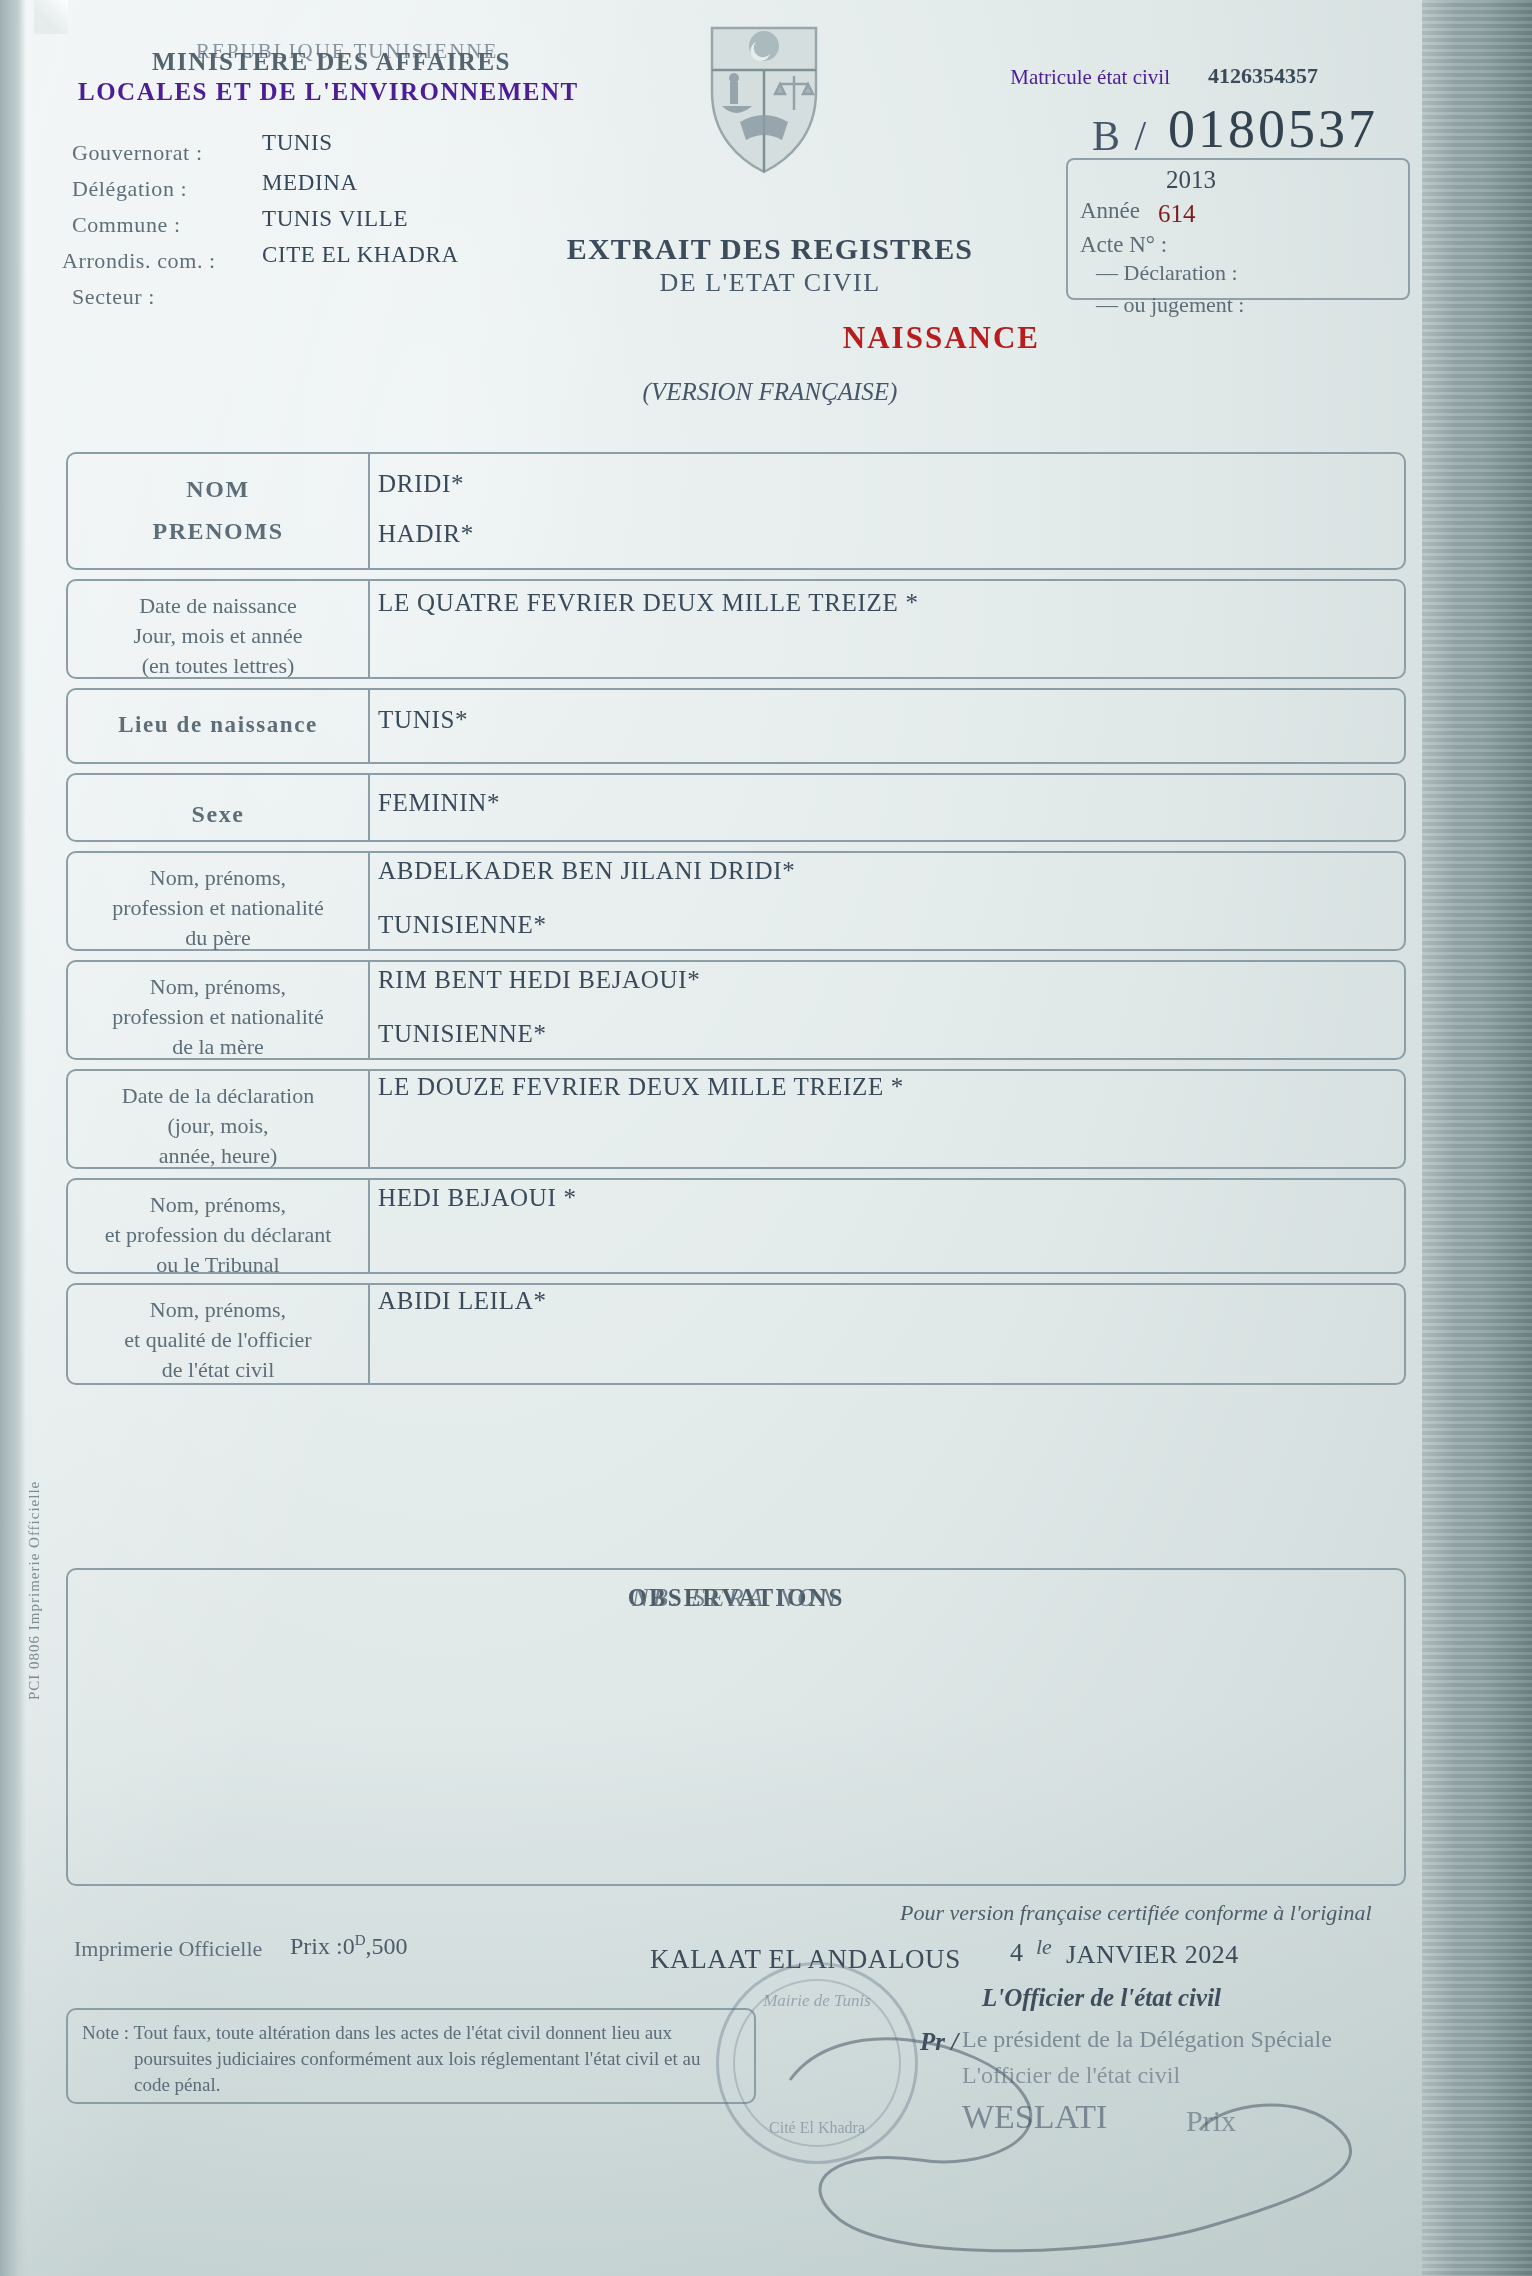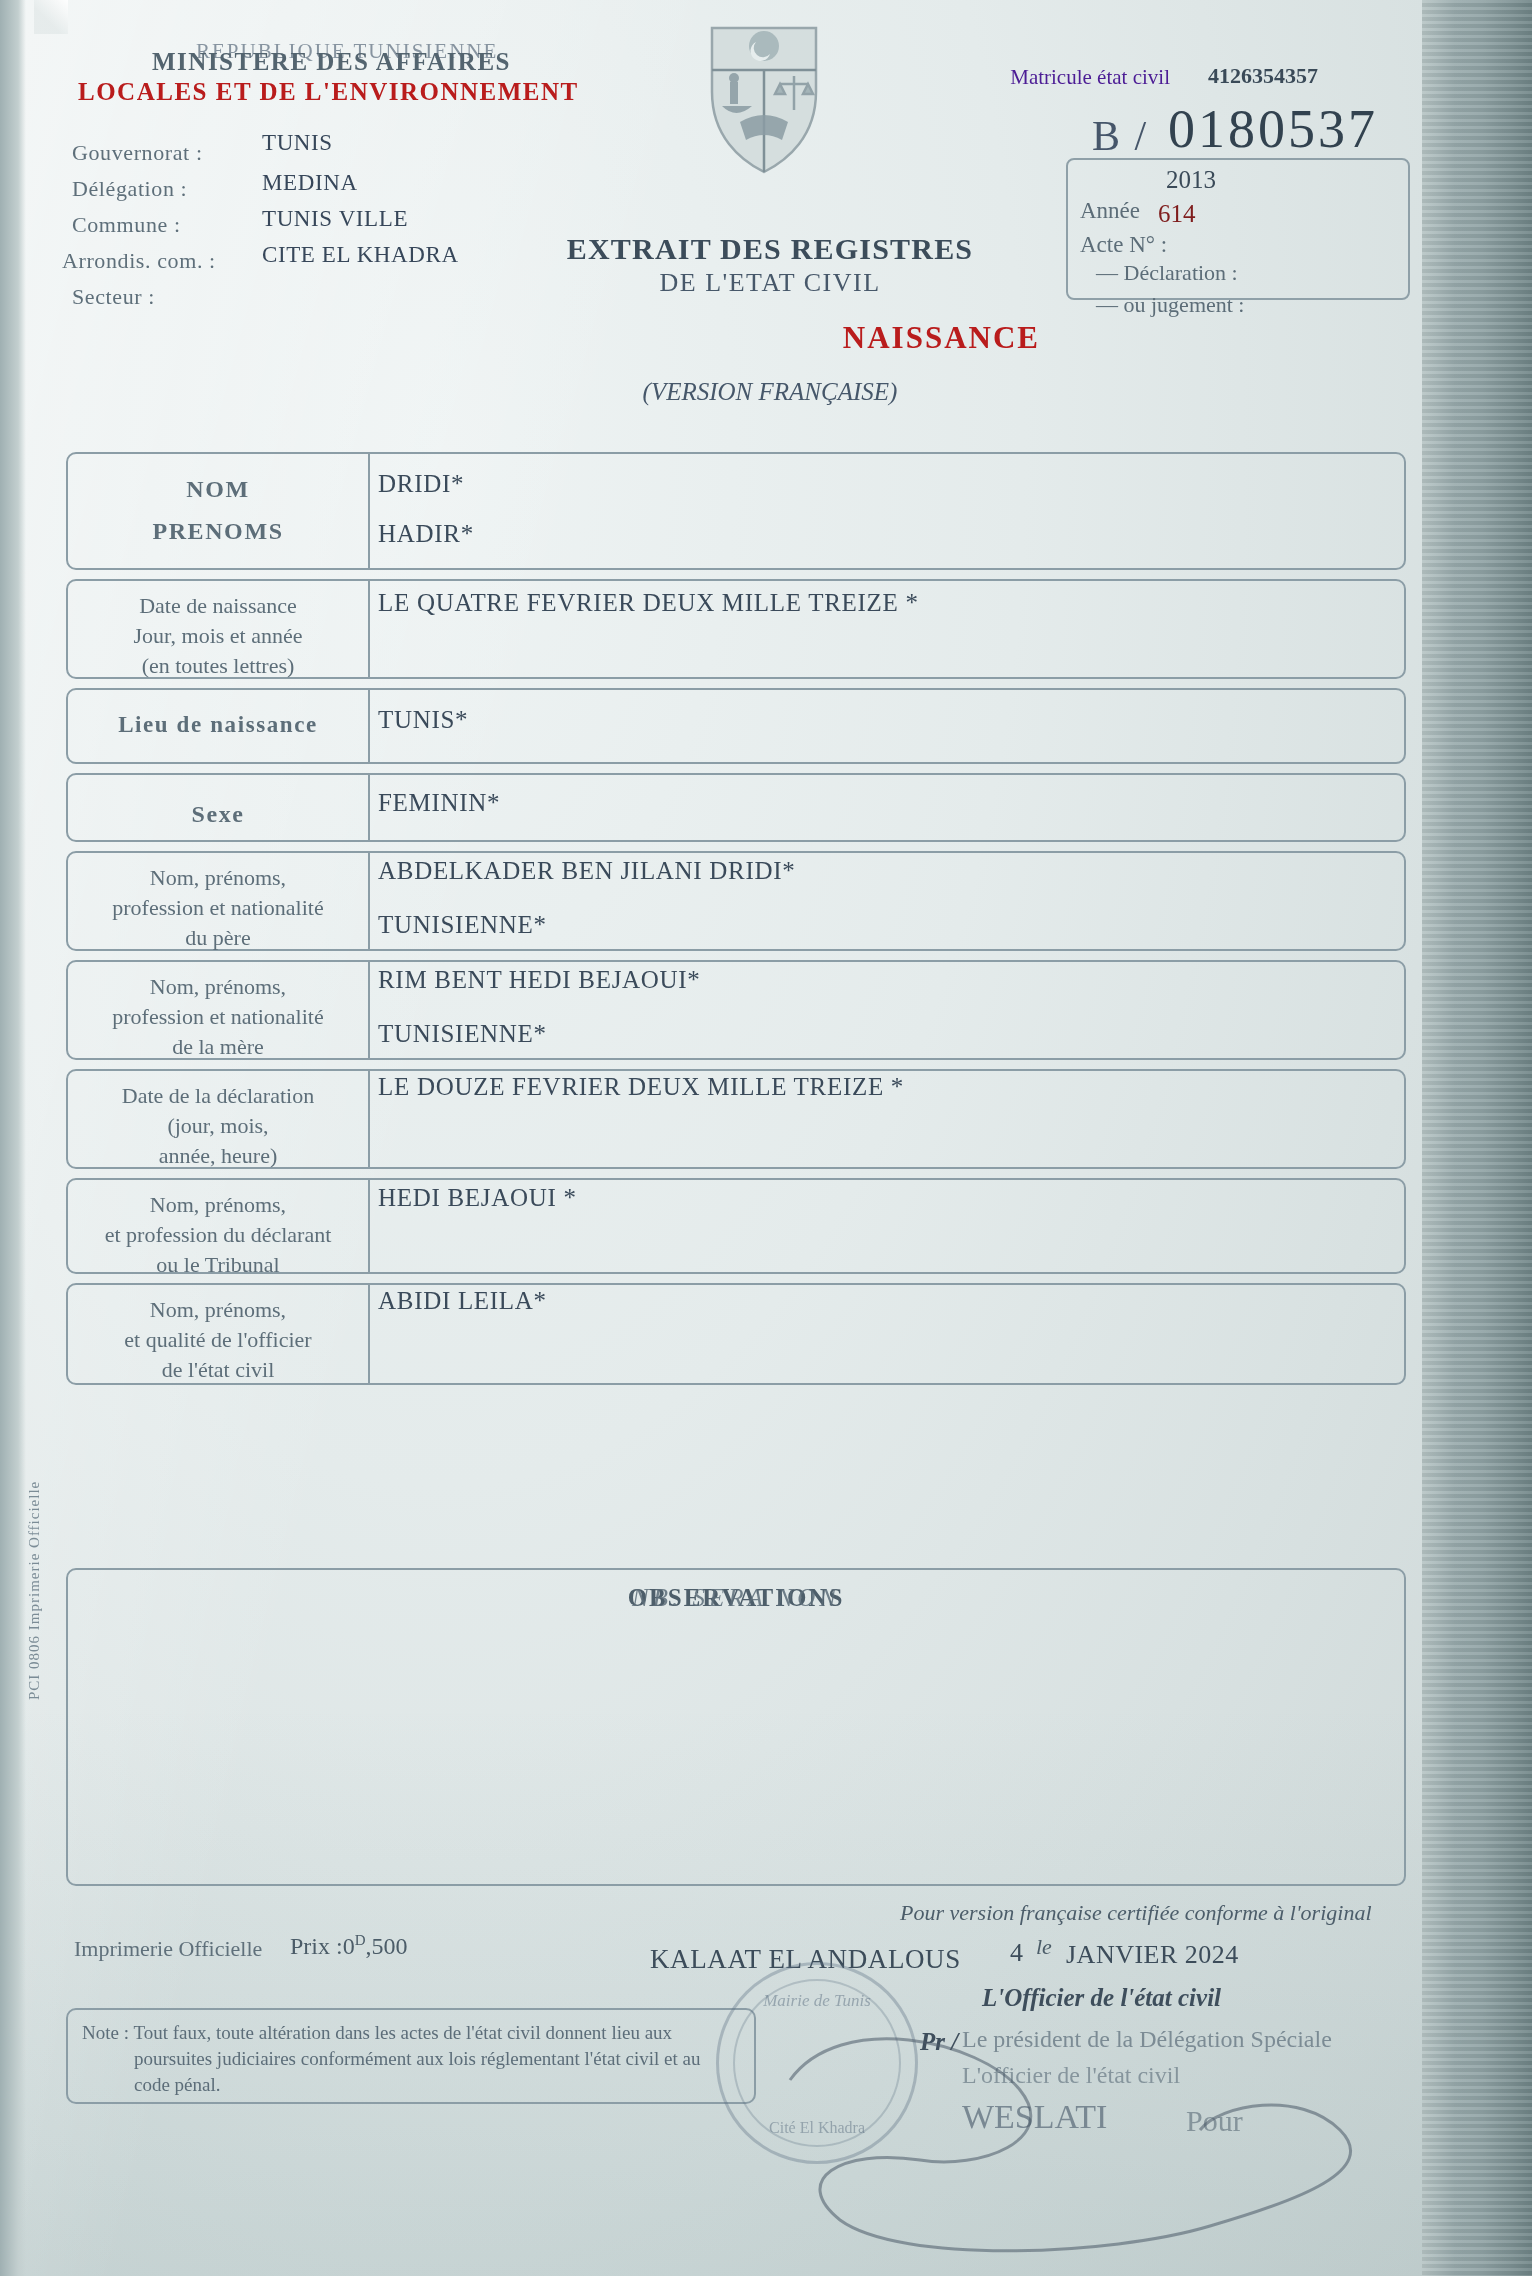--- a/index.html
+++ b/index.html
@@ -52,21 +52,21 @@
   
   #header { position: absolute; left: 0; top: 0; width: 1470px; height: 420px; }
 
   .hdr-line {
     position: absolute;
     letter-spacing: 1.2px;
     color: #5a6b76;
   }
   #rep-tun { left: 196px; top: 39px; font-size: 21px; letter-spacing:2px; color:#8794a0; }
   #min1 { left: 152px; top: 48px; font-size: 25px; font-weight: bold; color:#53646f; letter-spacing:1.5px;}
-  #min2 { left: 78px;  top: 78px; font-size: 25px; font-weight: bold; color:#b91c1c; letter-spacing:1.5px;}
+  #min2 { left: 78px;  top: 78px; font-size: 25px; font-weight: bold; color:#4c1d95; letter-spacing:1.5px;}
 
   .lbl { position: absolute; font-size: 22px; color:#5e6f7a; letter-spacing: .6px; }
   .val { position: absolute; font-size: 23px; color:#37475a; letter-spacing: .6px; }
 
   #emblem {
     position: absolute; left: 700px; top: 18px; width: 128px; height: 160px;
   }
 
   #title1 {
     position:absolute; left: 510px; top: 232px; width: 520px; text-align:center;
@@ -379,21 +379,21 @@
   <div id="kalaat">KALAAT EL ANDALOUS</div>
   <div id="date-day">4</div>
   <div id="date-le">le</div>
   <div id="date-rest">JANVIER 2024</div>
 
   <div id="officier">L'Officier de l'état civil</div>
   <div id="pri">Pr /</div>
   <div id="pres1">Le président de la Délégation Spéciale</div>
   <div id="pres2">L'officier de l'état civil</div>
   <div id="wesl"><span>WESLATI</span></div>
-  <div id="samia">Pour</div>
+  <div id="samia">Prix</div>
 
   <div id="note">
     <span>Note :</span>
     <span>Tout faux, toute altération dans les actes de l'état civil donnent lieu aux</span>
     <span class="ind">poursuites judiciaires conformément aux lois réglementant l'état civil et au</span>
     <span class="ind">code pénal.</span>
   </div>
 
   <div id="vert-text">PCI 0806 Imprimerie Officielle</div>
 

